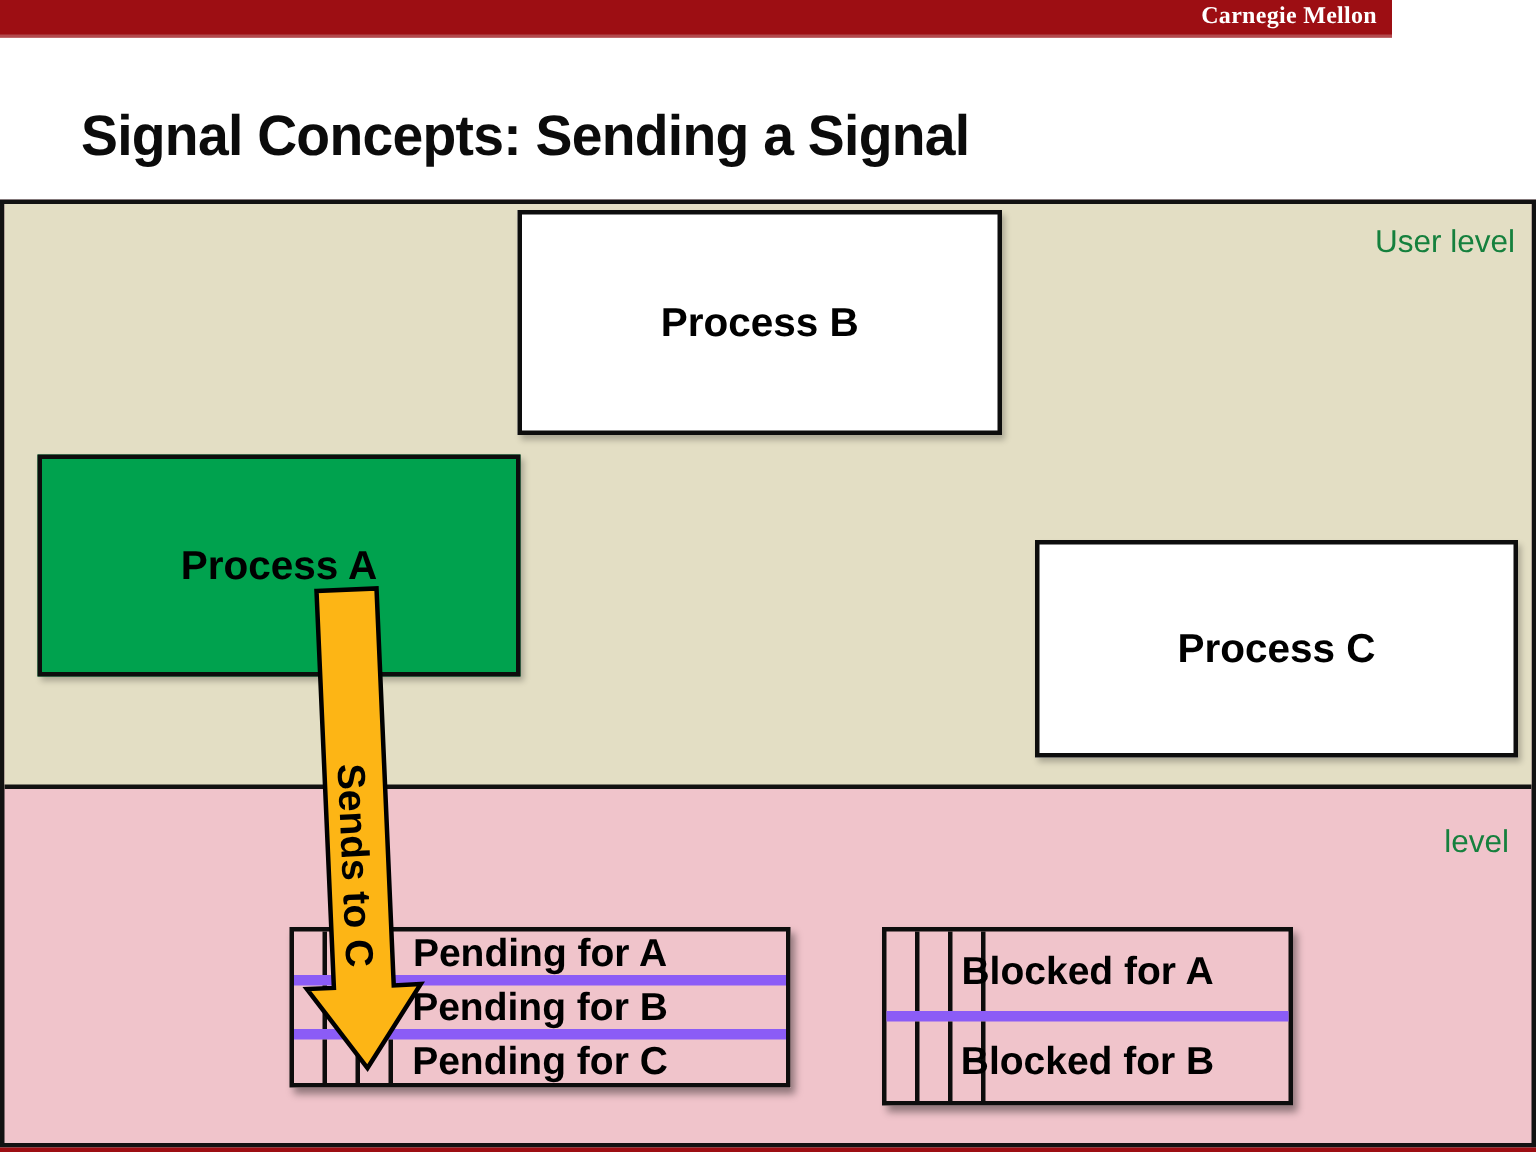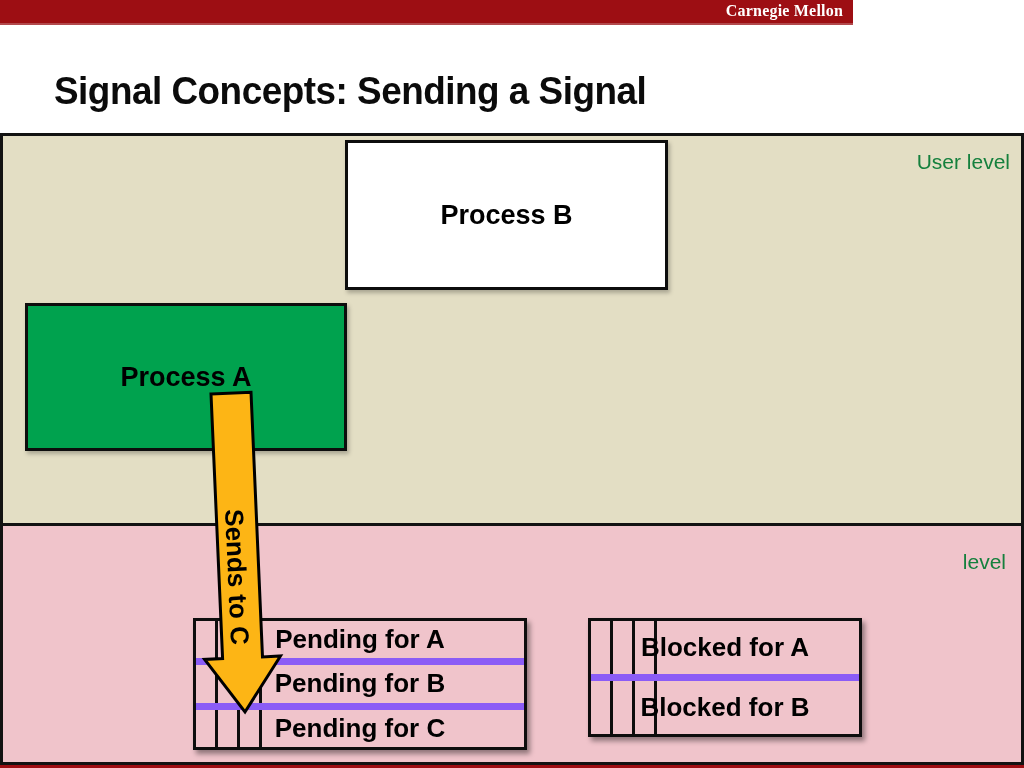--- a/index.html
+++ b/index.html
@@ -4,21 +4,21 @@
 <style>
   html,body{margin:0;padding:0;}
   body{
     width:1024px;height:768px;overflow:hidden;background:#fff;
     font-family:"Liberation Sans",sans-serif;position:relative;
   }
   .page{position:absolute;left:0;top:0;width:1024px;height:768px;}
 
   
   .topbar{
-    position:absolute;left:0;top:0;width:853px;height:23px;
+    position:absolute;left:0;top:0;width:928px;height:23px;
     background:var(--bar-red);border-bottom:2px solid #b2494d;
   }
   .brand{
     position:absolute;right:10px;top:2px;color:#fff;
     font-family:"Liberation Serif",serif;font-weight:bold;font-size:16px;
     letter-spacing:.2px;white-space:nowrap;
   }
   .bottombar{
     position:absolute;left:0;top:765px;width:1024px;height:3px;
     background:var(--bar-red);
@@ -57,21 +57,21 @@
   .proc-a{left:25px;top:303px;width:322px;height:148px;background:var(--process-a-green);z-index:1;}
   .proc-a .proc-label{position:relative;z-index:6;}
   .proc-c{left:690px;top:360px;width:322px;height:145px;background:#fff;z-index:1;}
 
   
   .sigtable{
     position:absolute;box-sizing:border-box;border:3px solid #0d0d0d;
     display:flex;flex-direction:column;z-index:2;
     box-shadow:3px 4px 5px rgba(0,0,0,.4);
   }
-  .sigtable.pending{left:193px;top:618px;width:334px;height:132px;}
+  .sigtable.pending{left:193px;top:618px;width:334px;height:107px;}
   .sigtable.blocked{left:588px;top:618px;width:274px;height:119px;}
   .sigrow{position:relative;flex:1;}
   .sigrow + .sigrow{border-top:7px solid #8b5cf6;padding-left:44px;}
   .bitcell{
     position:absolute;top:0;bottom:0;width:19px;border-right:3px solid #0d0d0d;
   }
   .bitcell.b0{left:0;}
   .bitcell.b1{left:22px;}
   .bitcell.b2{left:44px;}
   .sigrow-label{
@@ -107,20 +107,23 @@
 
   <div class="region-label user-label">User level</div>
   <div class="region-label kernel-label">level</div>
 
   <div class="proc proc-b">
     <span class="proc-label">Process B</span>
   </div>
   <div class="proc proc-a">
     <span class="proc-label">Process A</span>
   </div>
+  <div class="proc proc-c">
+    <span class="proc-label">Process C</span>
+  </div>
 
   <div class="sigtable pending">
     <div class="sigrow">
       <div class="bitcell b0"></div>
       <div class="bitcell b1"></div>
       <div class="bitcell b2"></div>
       <div class="sigrow-label">Pending for A</div>
     </div>
     <div class="sigrow">
       <div class="bitcell b0"></div>

